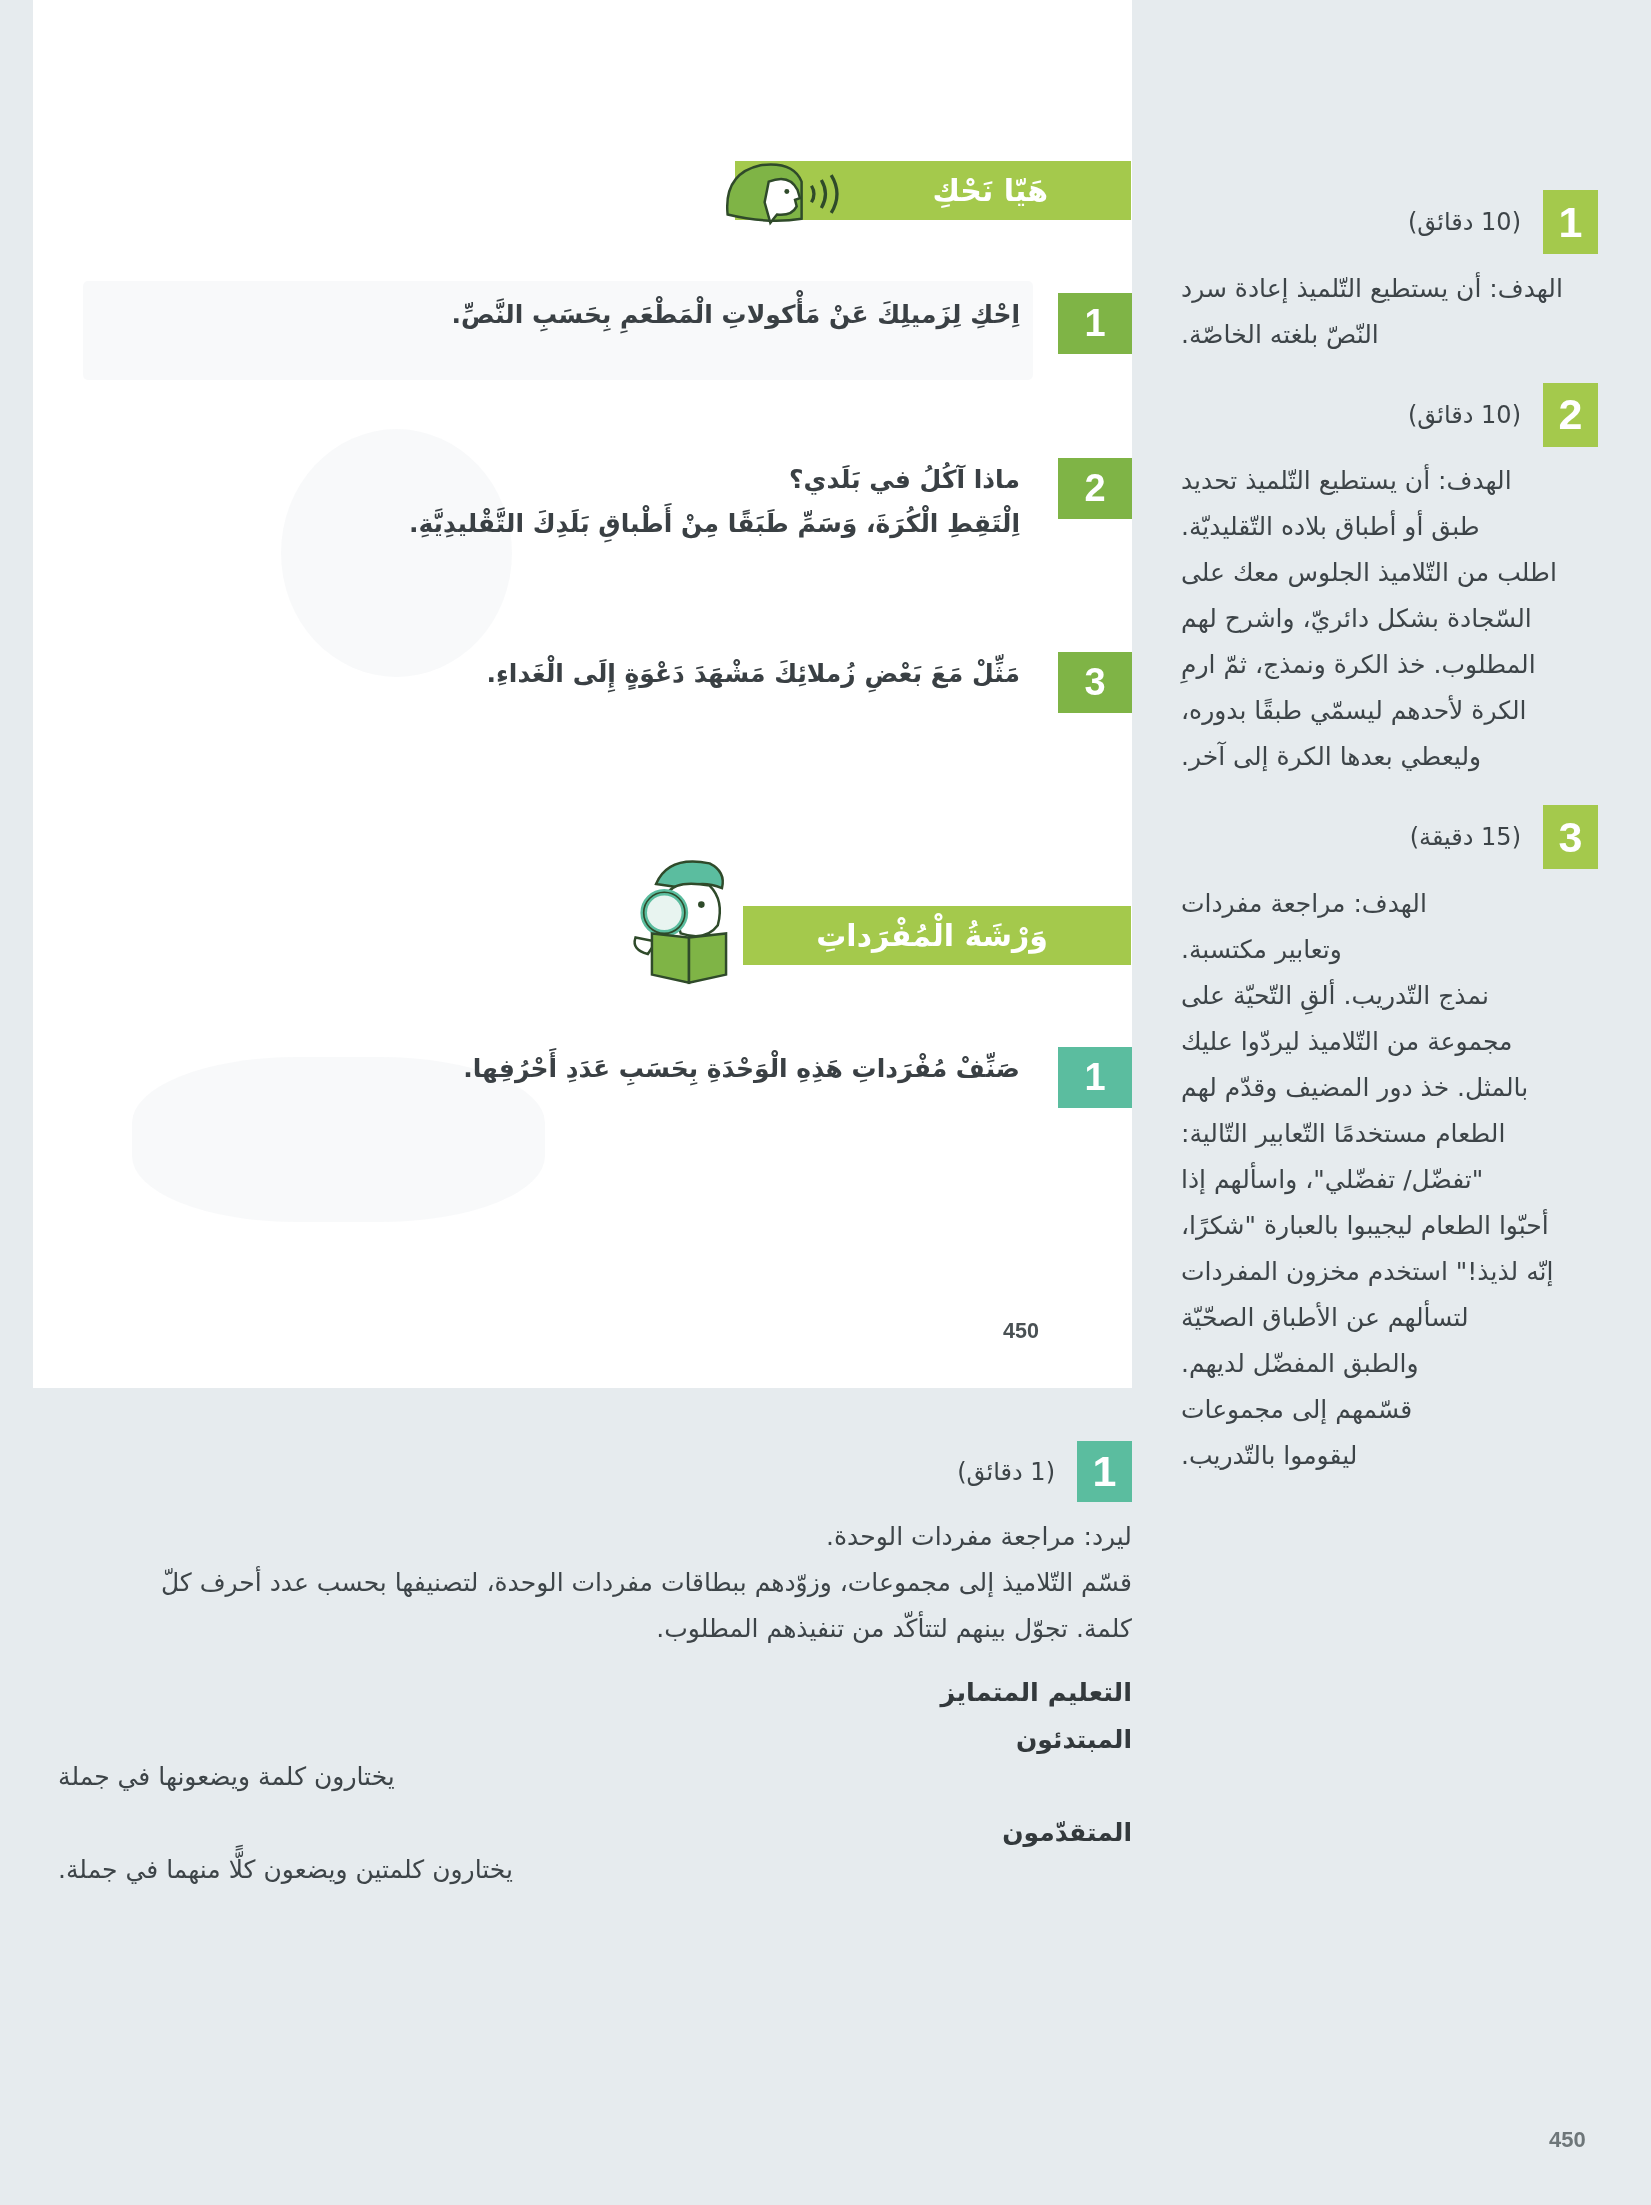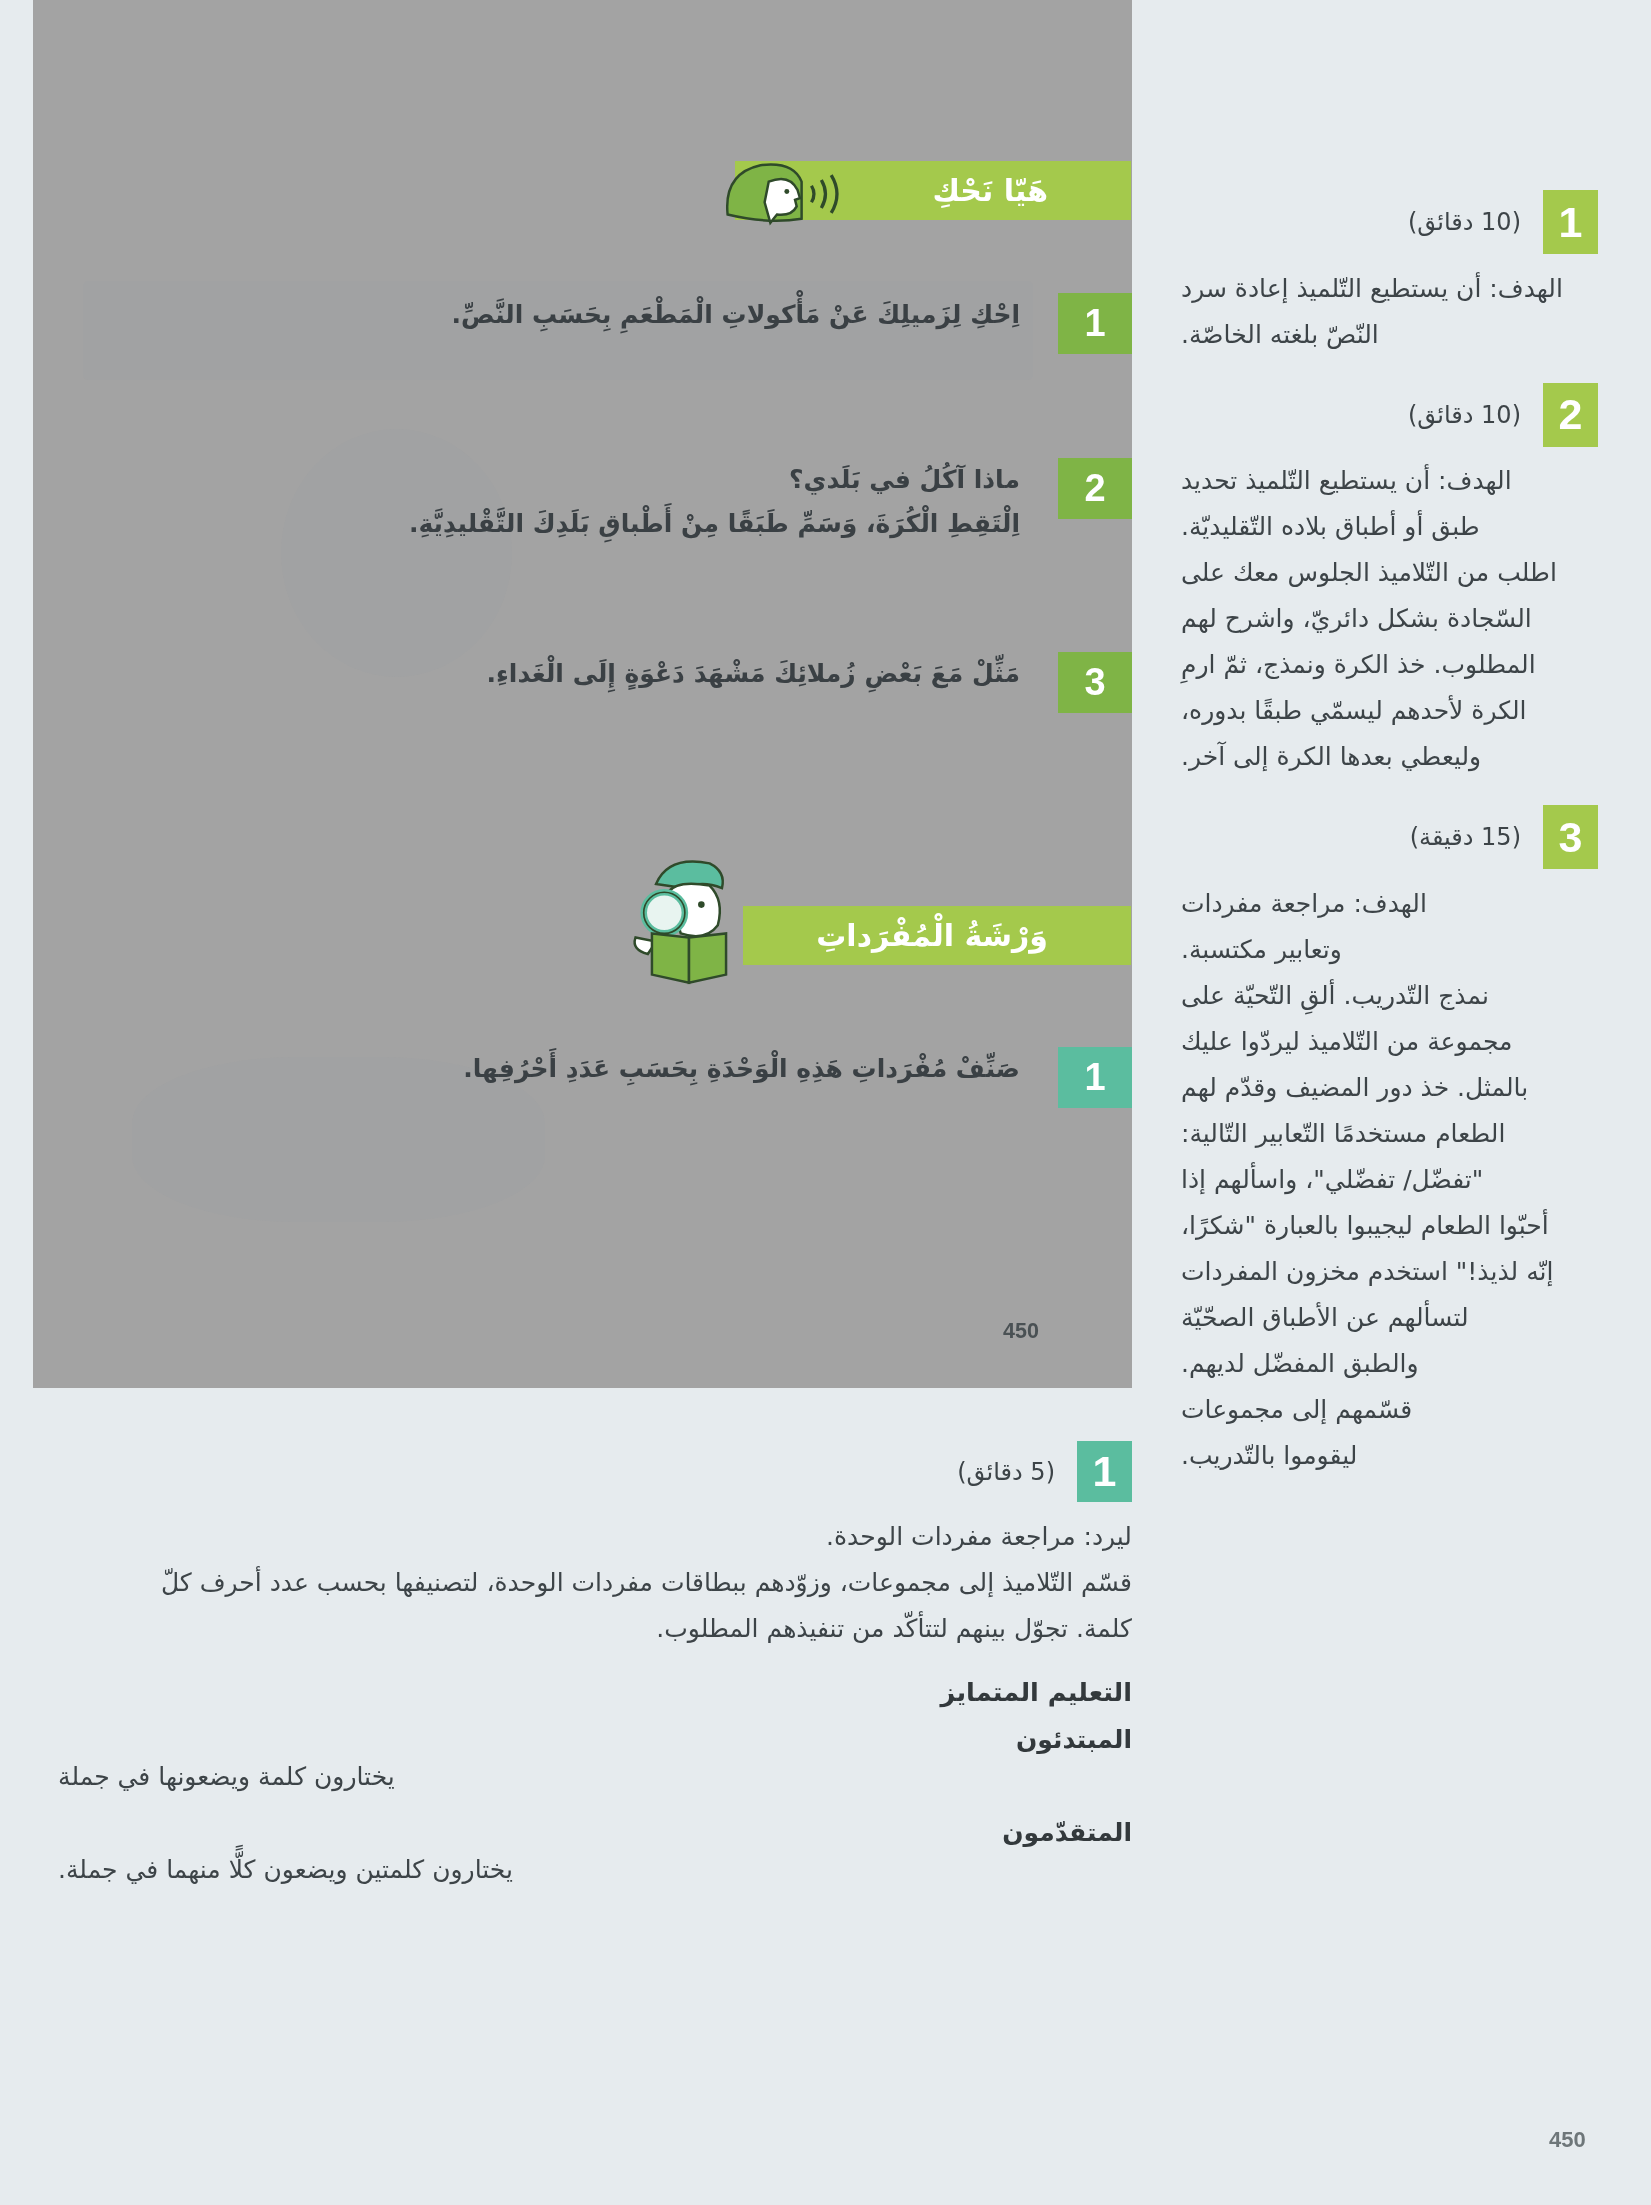--- a/index.html
+++ b/index.html
@@ -8,21 +8,21 @@
     background: #e6ebee;
     font-family: "DejaVu Sans", sans-serif;
     color: #3d4448;
     position: relative;
     overflow: hidden;
   }
 
   
   .student-page {
     position: absolute; left: 33px; top: 0; width: 1099px; height: 1388px;
-    background: #a3a3a3;
+    background: #ffffff;
   }
   .faint-bg {
     position: absolute; opacity: 0.06; background: #8a9aa4; border-radius: 5px;
   }
 
   .section-bar {
     position: absolute; height: 59px; background: #a4c94c;
     display: flex; align-items: center; justify-content: flex-end;
     padding-right: 83px;
   }
@@ -190,21 +190,21 @@
       <div>والطبق المفضّل لديهم.</div>
       <div>قسّمهم إلى مجموعات</div>
       <div>ليقوموا بالتّدريب.</div>
     </div>
   </div>
 </div>
 
 <div class="bottom">
   <div class="note-head">
     <div class="note-badge">1</div>
-    <div class="note-time">(5 دقائق)</div>
+    <div class="note-time">(1 دقائق)</div>
   </div>
   <div class="bottom-body">
     <div>ليرد: مراجعة مفردات الوحدة.</div>
     <div>قسّم التّلاميذ إلى مجموعات، وزوّدهم ببطاقات مفردات الوحدة، لتصنيفها بحسب عدد أحرف كلّ</div>
     <div>كلمة. تجوّل بينهم لتتأكّد من تنفيذهم المطلوب.</div>
   </div>
   <div class="diff-title">التعليم المتمايز</div>
   <div class="diff-sub">المبتدئون</div>
   <div class="diff-text">يختارون كلمة ويضعونها في جملة</div>
   <div class="diff-sub">المتقدّمون</div>

